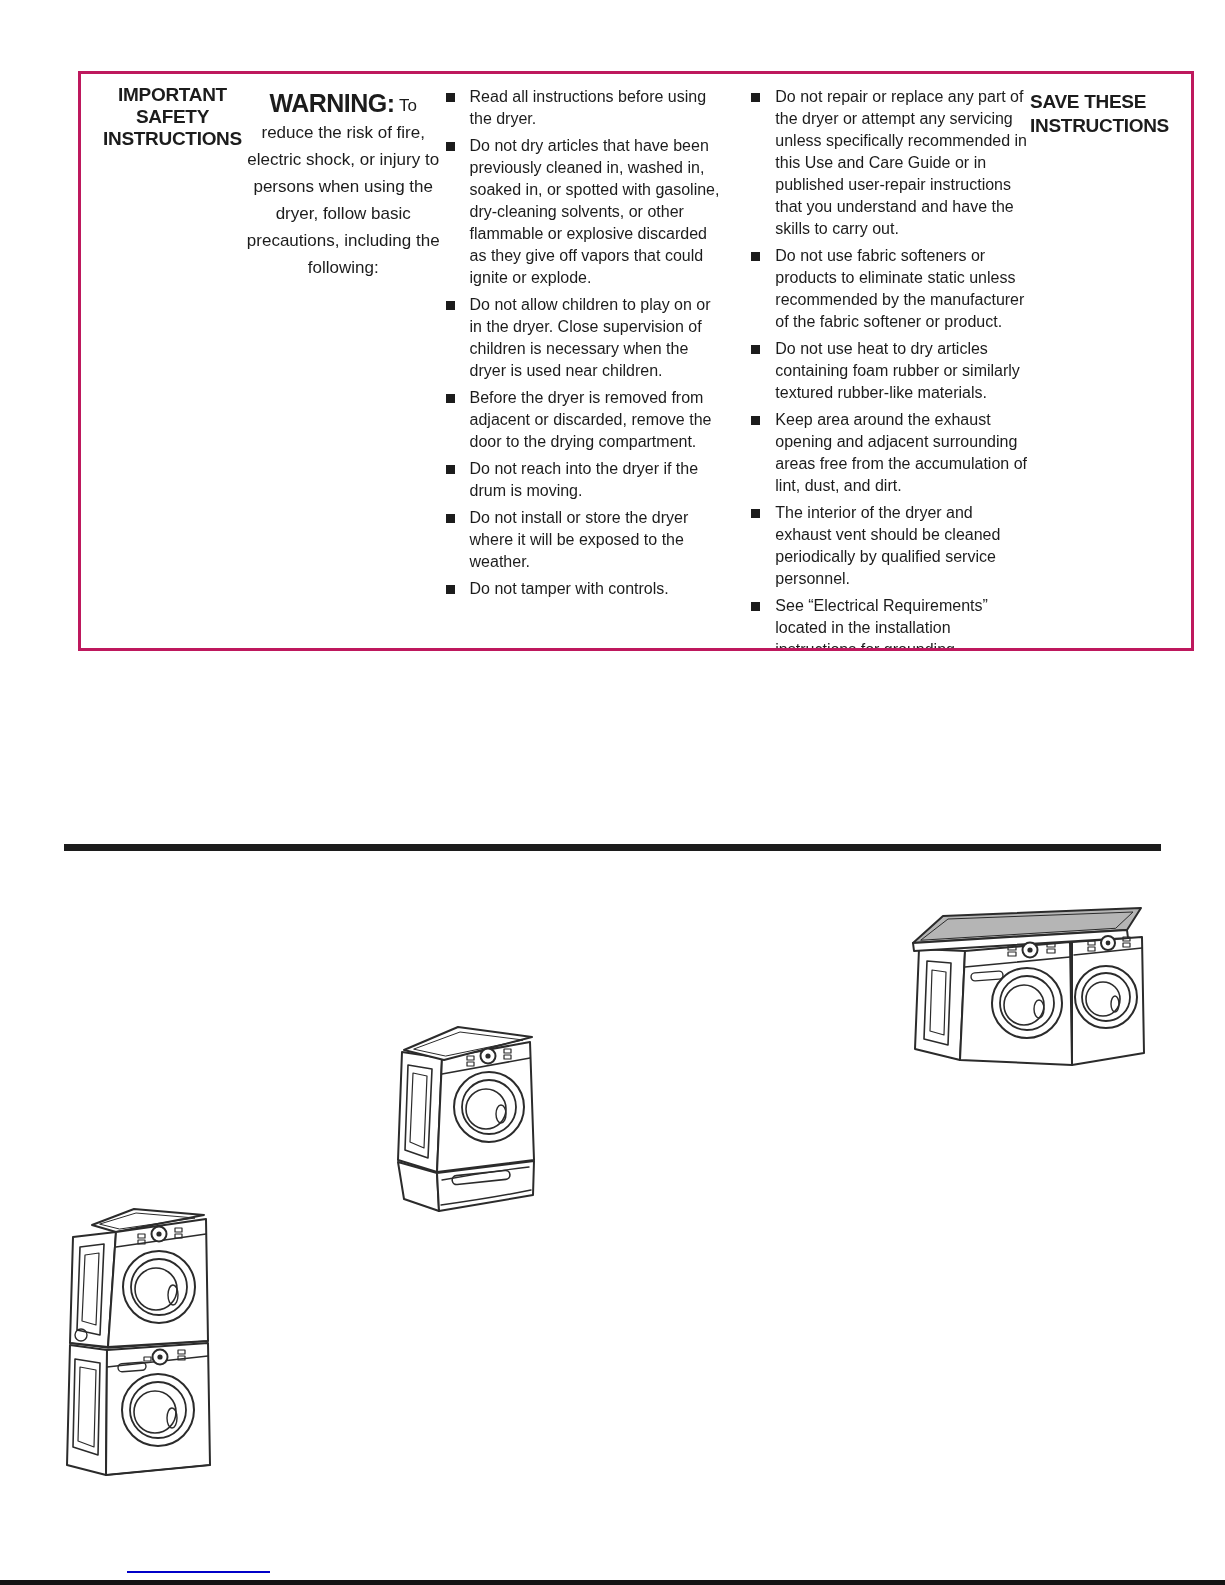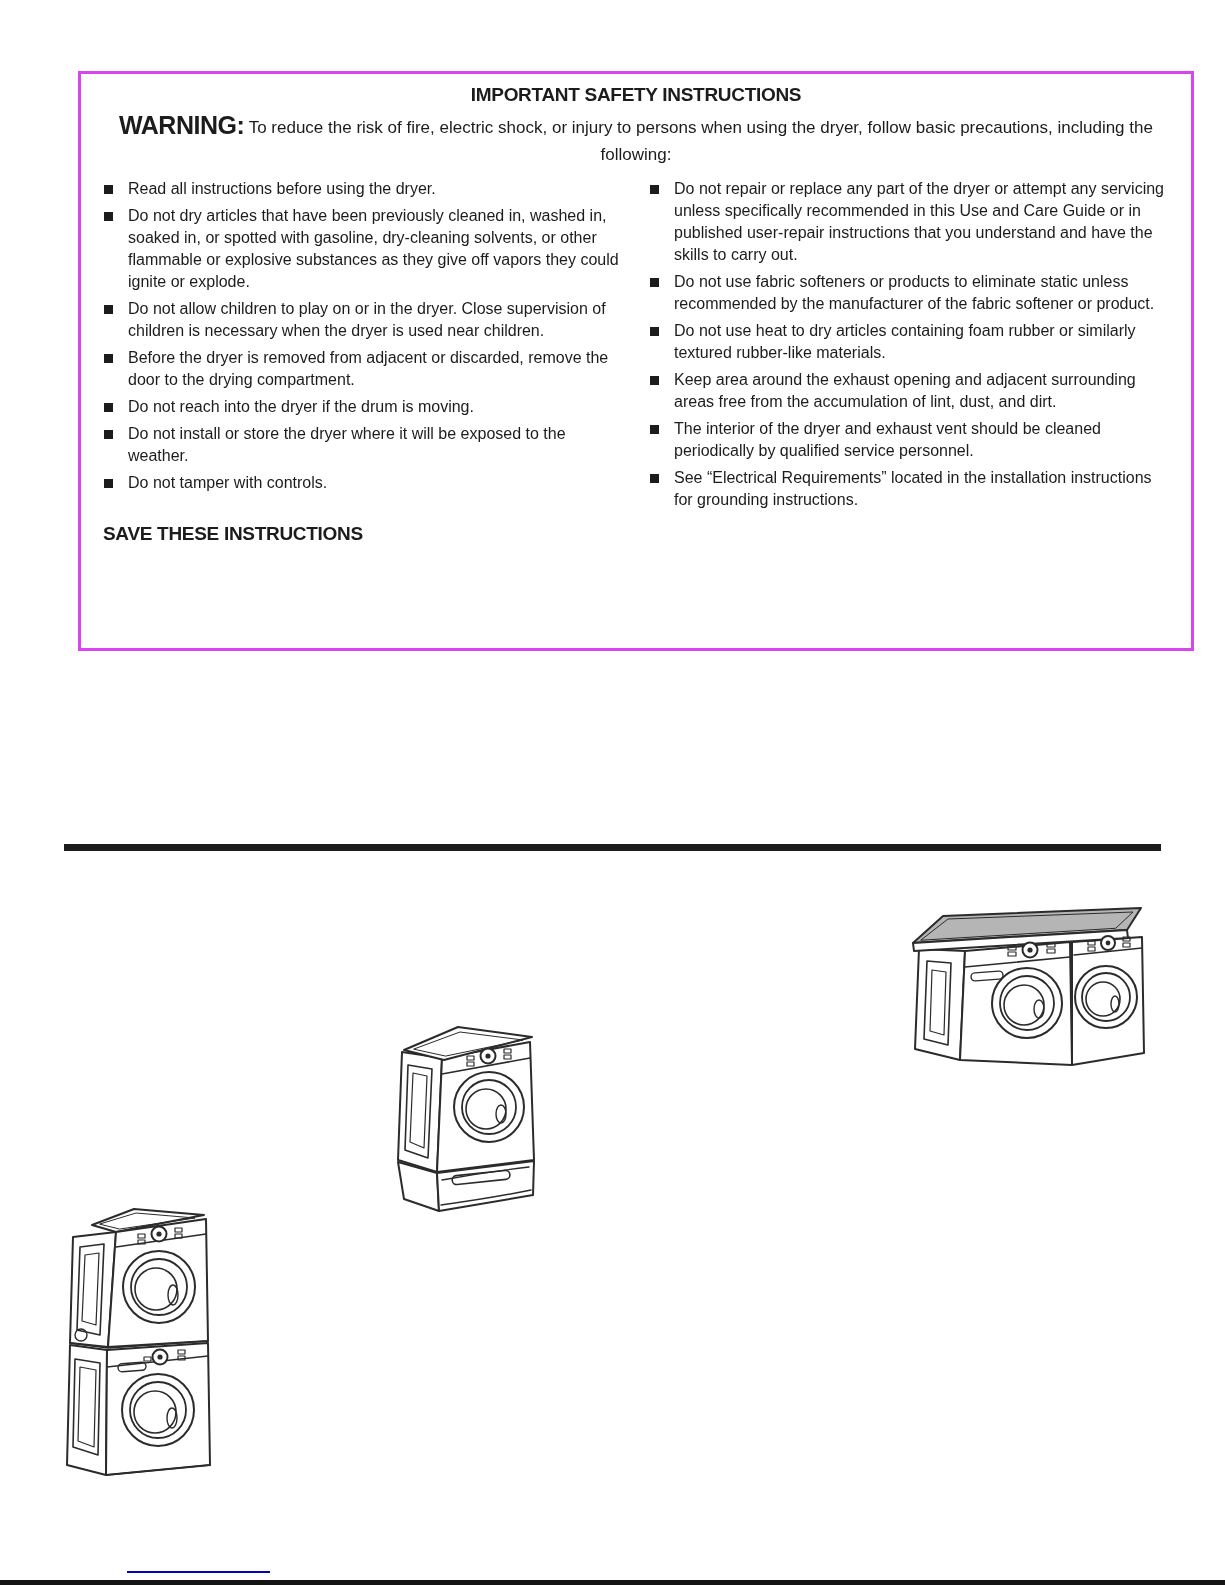--- a/index.html
+++ b/index.html
@@ -8,41 +8,41 @@
     width:1225px;height:1585px;
     background:#ffffff;
     font-family:"Liberation Sans","DejaVu Sans",sans-serif;
     color:#1c1c1c;
     overflow:hidden;
   }
   
   .safety-box{
     position:absolute;left:78px;top:71px;
     width:1066px;height:564px;
-    border:3px solid #d946ef;
+    border:3px solid #be185d;
     box-sizing:content-box;
     padding:10px 22px 0 22px;
-    display:flex;flex-direction:column;
+    display:flex;flex-direction:row;
     overflow:hidden;
   }
   .box-title{
     text-align:center;
     font-weight:bold;font-size:19px;letter-spacing:-0.3px;
     line-height:22px;
   }
   .warning-para{
     margin-top:6px;
     font-size:17px;line-height:27px;text-align:center;
   }
   .warning-label{
     font-weight:bold;font-size:25px;letter-spacing:-0.5px;
     vertical-align:-1px;
   }
   .columns{
-    margin-top:10px;
+    margin-top:2px;
     display:flex;gap:26px;
   }
   .col{
     list-style:none;margin:0;padding:0;
     flex:1 1 0;
     font-size:16px;line-height:22px;
   }
   .col li{
     display:flex;align-items:flex-start;
     margin:0 0 5px 0;
@@ -91,21 +91,21 @@
     </div>
 
     <div class="columns">
       <ul class="col">
         <li>
             <span class="bullet"></span>
             <span>Read all instructions before using the dryer.</span>
           </li>
         <li>
             <span class="bullet"></span>
-            <span>Do not dry articles that have been previously cleaned in, washed in, soaked in, or spotted with gasoline, dry-cleaning solvents, or other flammable or explosive substances as they give off vapors they could ignite or explode.</span>
+            <span>Do not dry articles that have been previously cleaned in, washed in, soaked in, or spotted with gasoline, dry-cleaning solvents, or other flammable or explosive discarded as they give off vapors that could ignite or explode.</span>
           </li>
         <li>
             <span class="bullet"></span>
             <span>Do not allow children to play on or in the dryer. Close supervision of children is necessary when the dryer is used near children.</span>
           </li>
         <li>
             <span class="bullet"></span>
             <span>Before the dryer is removed from adjacent or discarded, remove the door to the drying compartment.</span>
           </li>
         <li>

